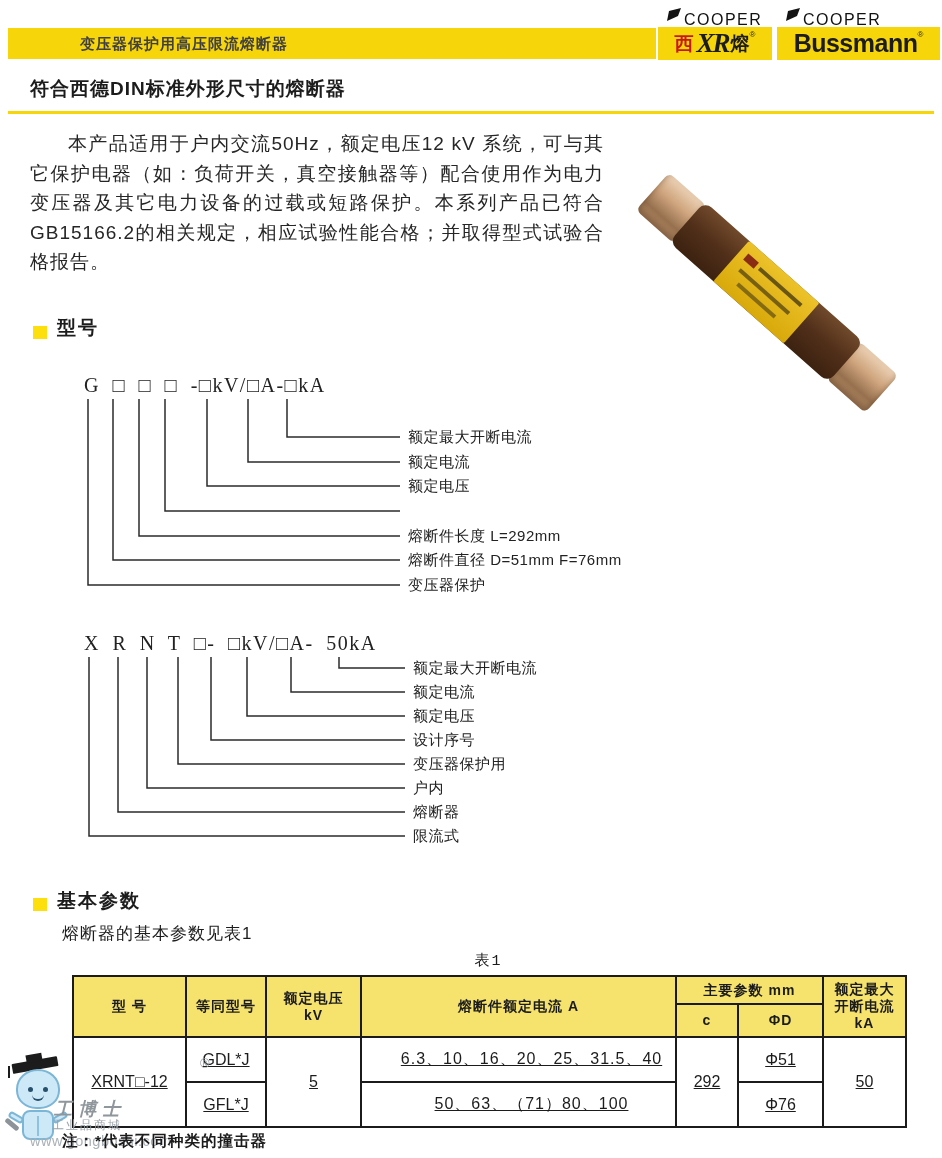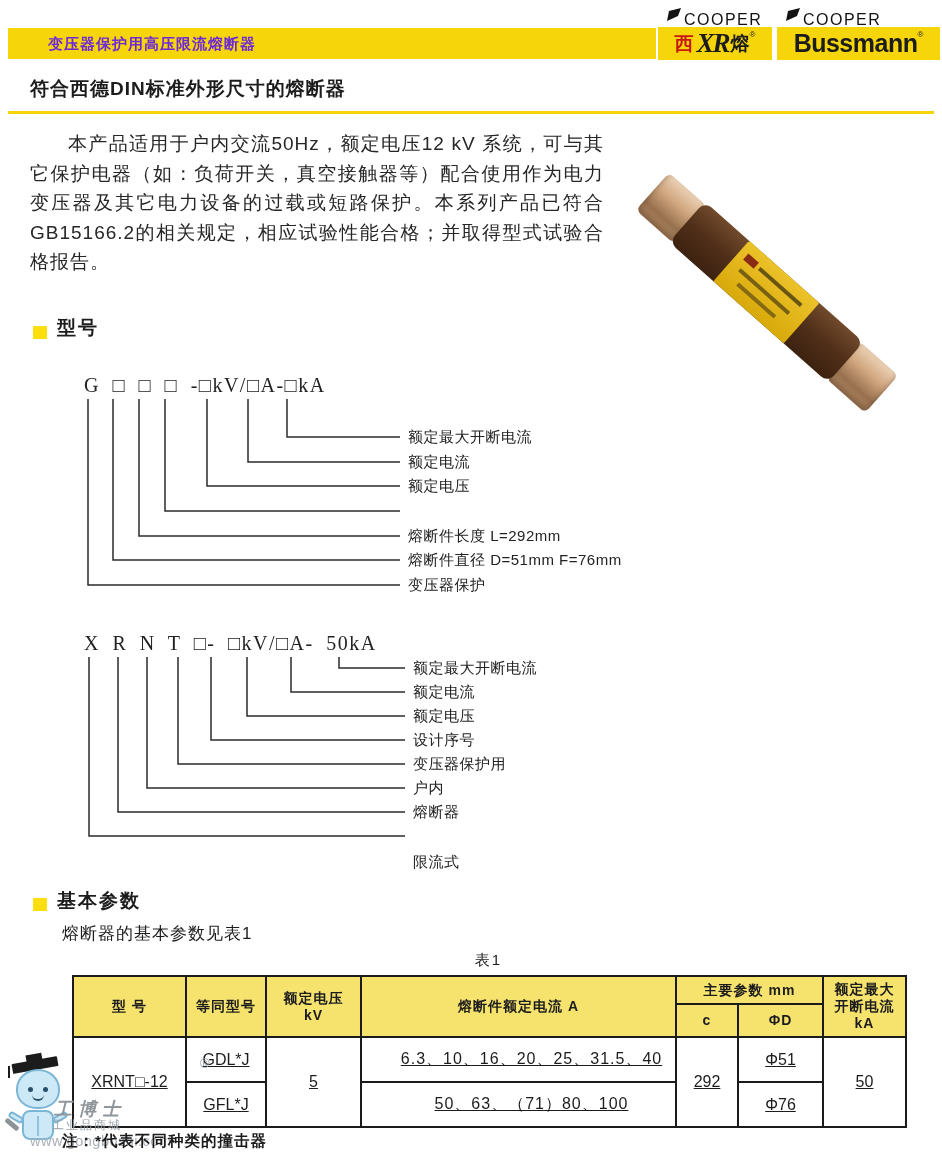--- a/index.html
+++ b/index.html
@@ -2,21 +2,21 @@
 <html><head>
 <meta charset="utf-8">
 <style>
   * { margin:0; padding:0; box-sizing:border-box; }
   html,body { background:#e8e8e8; }
   body { font-family:"Liberation Sans", sans-serif; color:#1c1c1c; }
   .page { position:relative; width:942px; height:1158px; background:#ffffff; margin:0 auto; overflow:hidden; }
 
   
   .title-bar { position:absolute; left:8px; top:28px; width:648px; height:31px; background:#f6d60a; }
-  .title-bar span { display:block; padding-left:40px; line-height:31px; font-size:15px; font-weight:bold; color:#6d28d9; letter-spacing:1px; }
+  .title-bar span { display:block; padding-left:40px; line-height:31px; font-size:15px; font-weight:bold; color:#404040; letter-spacing:1px;margin-left:32px; }
   .logo-block { position:absolute; top:5px; }
   .logo-xr { left:658px; width:114px; }
   .logo-bm { left:777px; width:163px; }
   .cooper-row { display:flex; align-items:flex-end; gap:2px; height:20px; padding-left:6px; }
   .cooper-row .ctext { font-size:16px; font-weight:normal; letter-spacing:1.5px; color:#121212; line-height:11px; }
   .cooper-flag { display:inline-block; }
   .logo-box { margin-top:2px; height:33px; background:#f6d60a; display:flex; align-items:center; justify-content:center; }
   .lx-xi { color:#c8170f; font-weight:bold; font-size:19px; }
   .lx-xr { font-family:"Liberation Serif", serif; font-style:italic; font-weight:900; font-size:27px; letter-spacing:-2px; margin:0 2px 0 3px; }
   .lx-rong { font-weight:bold; font-size:19px; }
@@ -44,21 +44,21 @@
   .bullet { position:absolute; width:14px; height:13px; background:#fddf0e; }
   .sec-heading { position:absolute; font-size:19px; font-weight:bold; letter-spacing:2px; }
 
   
   .formula { position:absolute; font-family:"Liberation Serif", serif; font-size:20px; color:#222; letter-spacing:1.5px; word-spacing:6px; }
   .diag-svg { position:absolute; overflow:visible; }
   .dlabel { position:absolute; font-size:15px; color:#222; letter-spacing:0.5px; white-space:nowrap; }
 
   
   .params-intro { position:absolute; left:62px; top:922px; font-size:17px; letter-spacing:1px; }
-  .tcaption { position:absolute; left:72px; top:951px; width:833px; text-align:center; font-size:15px; letter-spacing:2px; }
+  .tcaption { position:absolute; left:72px; top:951px; width:833px; text-align:center; font-size:15px; letter-spacing:2px;font-family:Liberation Mono, monospace; }
   table.ptable { position:absolute; left:72px; top:975px; width:833px; border-collapse:collapse; table-layout:fixed; z-index:1; }
   table.ptable th, table.ptable td { border:2px solid #1b1b1b; text-align:center; vertical-align:middle; }
   table.ptable th { background:#f6e36e; font-size:14px; font-weight:bold; letter-spacing:1px; line-height:17px; }
   table.ptable td { font-size:16px; background:#ffffff;text-decoration:underline; }
   .hr1 th { height:28px; }
   .hr2 th { height:33px; }
   .dr td { height:45px; }
   td.model-cell { font-size:17px; }
   td.amps { text-align:left; padding-left:26px; letter-spacing:1px; }
   .note { position:absolute; left:62px; top:1131px; font-size:15.5px; font-weight:bold; letter-spacing:1px; z-index:5; }
@@ -177,21 +177,21 @@
       <polyline points="4,0 4,179 320,179"></polyline>
     </g>
   </svg>
   <div class="dlabel" style="left:413px; top:659px;">额定最大开断电流</div>
   <div class="dlabel" style="left:413px; top:683px;">额定电流</div>
   <div class="dlabel" style="left:413px; top:707px;">额定电压</div>
   <div class="dlabel" style="left:413px; top:731px;">设计序号</div>
   <div class="dlabel" style="left:413px; top:755px;">变压器保护用</div>
   <div class="dlabel" style="left:413px; top:779px;">户内</div>
   <div class="dlabel" style="left:413px; top:803px;">熔断器</div>
-  <div class="dlabel" style="left:413px; top:853px;">限流式</div>
+  <div class="dlabel" style="left:413px; top:827px;">限流式</div>
 
   <div class="bullet" style="left:33px; top:898px;"></div>
   <div class="sec-heading" style="left:57px; top:888px;">基本参数</div>
   <div class="params-intro">熔断器的基本参数见表1</div>
   <div class="tcaption">表1</div>
 
   <table class="ptable">
     <colgroup>
       <col style="width:113px">
         <col style="width:80px">

